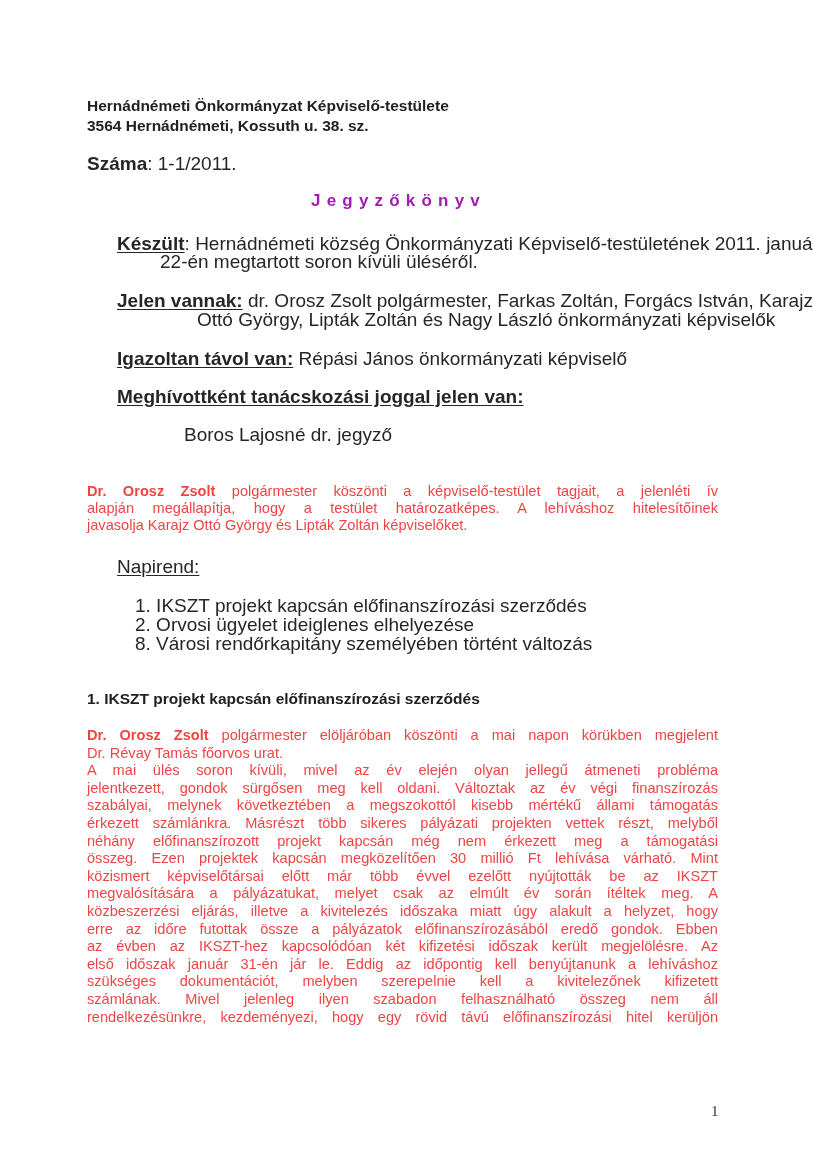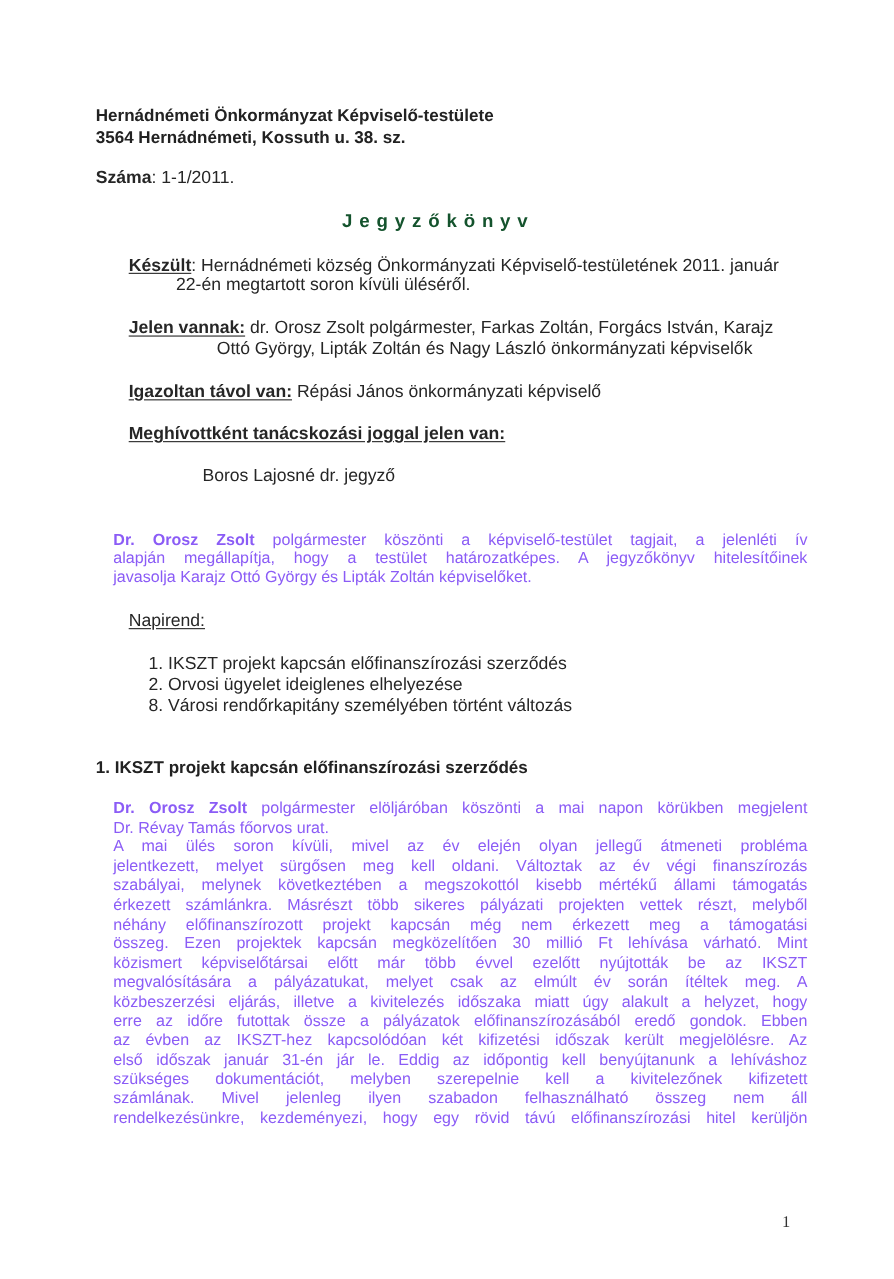--- a/index.html
+++ b/index.html
@@ -3,25 +3,25 @@
 <meta charset="utf-8">
 <style>
   html, body { margin: 0; padding: 0; background: #ffffff; }
   body {
     width: 813px; height: 1163px; position: relative; overflow: hidden;
     font-family: "Liberation Sans", sans-serif; color: #1c1c1c;
   }
   .page { position: absolute; left: 0; top: 0; width: 813px; height: 1163px; }
   .abs { position: absolute; white-space: nowrap; }
   .hdr { font-weight: bold; font-size: 15.5px; color: #222; }
-  .t { font-size: 16px; color: #262626; }
+  .t { font-size: 19px; color: #262626; }
   .b { font-weight: bold; }
   .u { text-decoration: underline; text-underline-offset: 2px; margin-left: 30px; }
-  .title { font-weight: bold; font-size: 17px; letter-spacing: 6.2px; color: #14532d; }
-  .justify { position: absolute; left: 87px; width: 631px; font-size: 14.6px; line-height: 17.2px; text-align: justify; color: #8b5cf6; margin-left: 16px; }
+  .title { font-weight: bold; font-size: 17px; letter-spacing: 6.2px; color: #a21caf; }
+  .justify { position: absolute; left: 87px; width: 631px; font-size: 14.6px; line-height: 17.2px; text-align: justify; color: #ef4444; }
   .justify span.line { display: block; text-align: justify; text-align-last: justify; height: 17.2px; }
   .justify span.line.last { text-align-last: left; }
   .pagenum { font-family: "Liberation Serif", serif; font-size: 15px; color: #333; }
 </style>
 </head>
 <body>
 
 <div class="page">
 
   <div class="abs hdr" style="left:87px; top:97px;text-align:center;">Hernádnémeti Önkormányzat Képviselő-testülete</div>
@@ -37,36 +37,36 @@
   <div class="abs t" style="left:87px; top:290px;"><span class="b u">Jelen vannak:</span><span> dr. Orosz Zsolt polgármester, Farkas Zoltán, Forgács István, Karajz</span></div>
   <div class="abs t" style="left:197px; top:309px;">Ottó György, Lipták Zoltán és Nagy László önkormányzati képviselők</div>
 
   <div class="abs t" style="left:87px; top:348px;"><span class="b u">Igazoltan távol van:</span><span> Répási János önkormányzati képviselő</span></div>
 
   <div class="abs t b u" style="left:87px; top:386px;">Meghívottként tanácskozási joggal jelen van:</div>
   <div class="abs t" style="left:184px; top:424px;">Boros Lajosné dr. jegyző</div>
 
   <div class="justify" style="top:483px;">
     <span class="line"><span class="b">Dr. Orosz Zsolt</span><span> polgármester köszönti a képviselő-testület tagjait, a jelenléti ív</span></span>
-    <span class="line">alapján megállapítja, hogy a testület határozatképes. A jegyzőkönyv hitelesítőinek</span>
+    <span class="line">alapján megállapítja, hogy a testület határozatképes. A lehíváshoz hitelesítőinek</span>
     <span class="line last">javasolja Karajz Ottó György és Lipták Zoltán képviselőket.</span>
   </div>
 
   <div class="abs t u" style="left:87px; top:556px;">Napirend:</div>
   <div class="abs t" style="left:135px; top:595px;">1. IKSZT projekt kapcsán előfinanszírozási szerződés</div>
   <div class="abs t" style="left:135px; top:614px;">2. Orvosi ügyelet ideiglenes elhelyezése</div>
   <div class="abs t" style="left:135px; top:633px;">8. Városi rendőrkapitány személyében történt változás</div>
 
   <div class="abs hdr" style="left:87px; top:690px;">1. IKSZT projekt kapcsán előfinanszírozási szerződés</div>
 
   <div class="justify" style="top:727px; line-height:17.6px;">
     <span class="line" style="height:17.6px"><span class="b">Dr. Orosz Zsolt</span><span> polgármester elöljáróban köszönti a mai napon körükben megjelent</span></span>
     <span class="line last" style="height:17.6px">Dr. Révay Tamás főorvos urat.</span>
     <span class="line" style="height:17.6px">A mai ülés soron kívüli, mivel az év elején olyan jellegű átmeneti probléma</span>
-    <span class="line" style="height:17.6px">jelentkezett, melyet sürgősen meg kell oldani. Változtak az év végi finanszírozás</span>
+    <span class="line" style="height:17.6px">jelentkezett, gondok sürgősen meg kell oldani. Változtak az év végi finanszírozás</span>
     <span class="line" style="height:17.6px">szabályai, melynek következtében a megszokottól kisebb mértékű állami támogatás</span>
     <span class="line" style="height:17.6px">érkezett számlánkra. Másrészt több sikeres pályázati projekten vettek részt, melyből</span>
     <span class="line" style="height:17.6px">néhány előfinanszírozott projekt kapcsán még nem érkezett meg a támogatási</span>
     <span class="line" style="height:17.6px">összeg. Ezen projektek kapcsán megközelítően 30 millió Ft lehívása várható. Mint</span>
     <span class="line" style="height:17.6px">közismert képviselőtársai előtt már több évvel ezelőtt nyújtották be az IKSZT</span>
     <span class="line" style="height:17.6px">megvalósítására a pályázatukat, melyet csak az elmúlt év során ítéltek meg. A</span>
     <span class="line" style="height:17.6px">közbeszerzési eljárás, illetve a kivitelezés időszaka miatt úgy alakult a helyzet, hogy</span>
     <span class="line" style="height:17.6px">erre az időre futottak össze a pályázatok előfinanszírozásából eredő gondok. Ebben</span>
     <span class="line" style="height:17.6px">az évben az IKSZT-hez kapcsolódóan két kifizetési időszak került megjelölésre. Az</span>
     <span class="line" style="height:17.6px">első időszak január 31-én jár le. Eddig az időpontig kell benyújtanunk a lehíváshoz</span>

